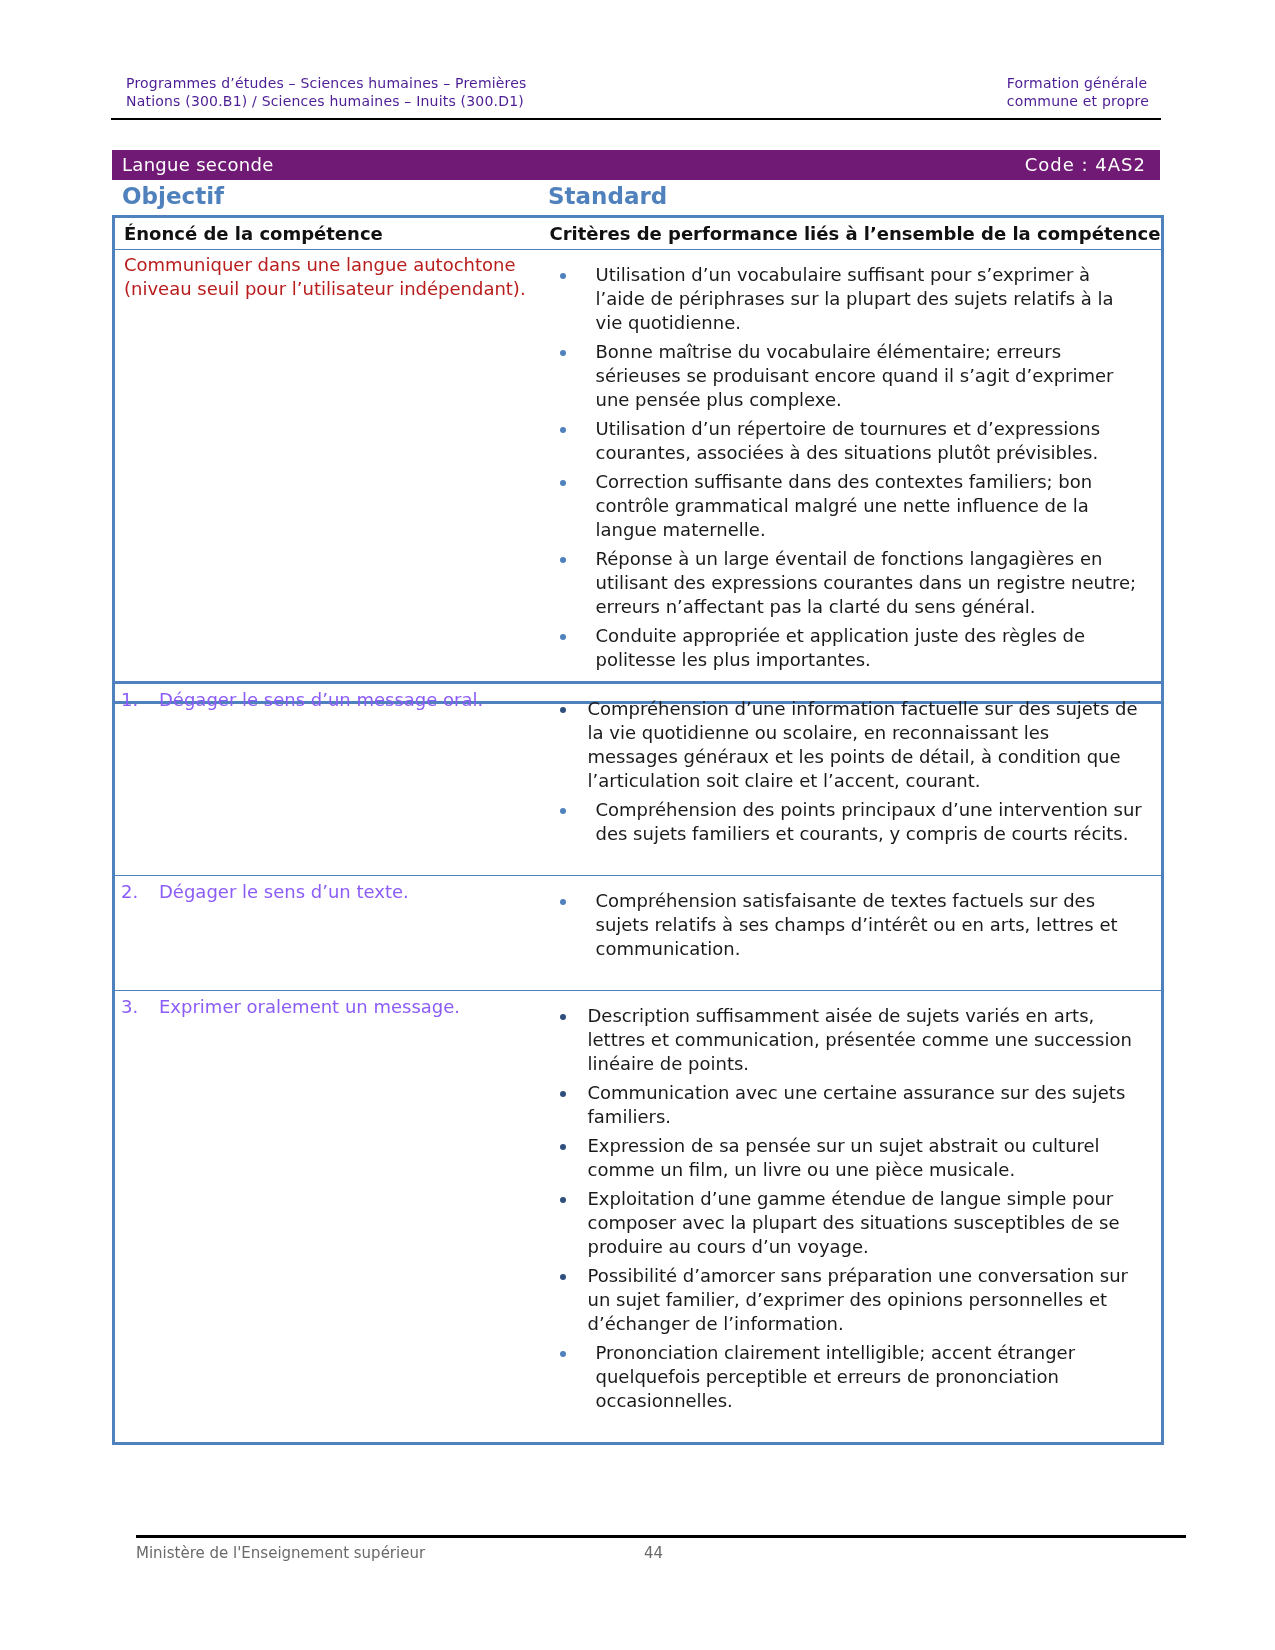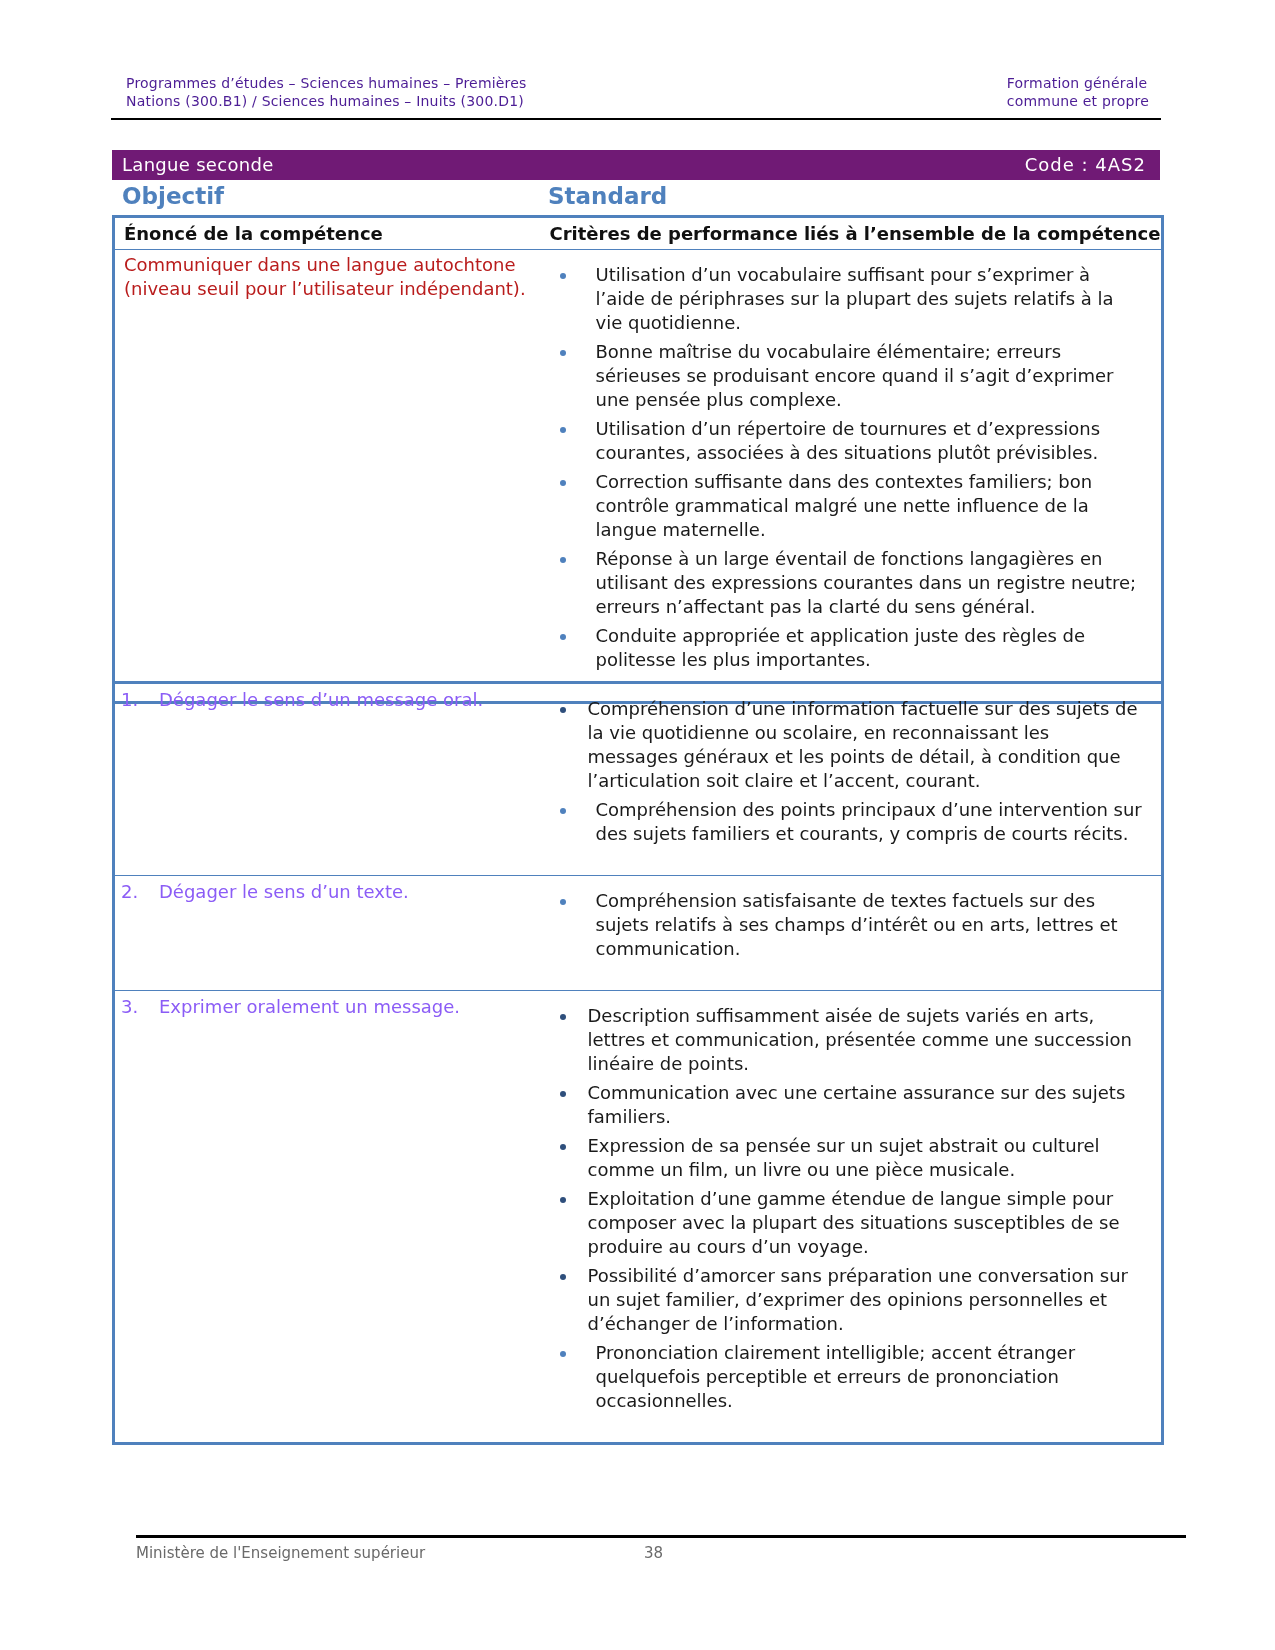--- a/index.html
+++ b/index.html
@@ -153,14 +153,14 @@
         <li><span class="dot"></span><span>Possibilité d’amorcer sans préparation une conversation sur un sujet familier, d’exprimer des opinions personnelles et d’échanger de l’information.</span></li>
         <li style="padding-left:48px"><span class="dot" style="background:#4f81bd"></span><span>Prononciation clairement intelligible; accent étranger quelquefois perceptible et erreurs de prononciation occasionnelles.</span></li>
       </ul>
     </td>
   </tr>
 </tbody>
   </table>
 
 <div class="page-footer">
   <span class="org">Ministère de l'Enseignement supérieur</span>
-  <span class="pg">38</span>
+  <span class="pg">44</span>
 </div>
 
 </body></html>

